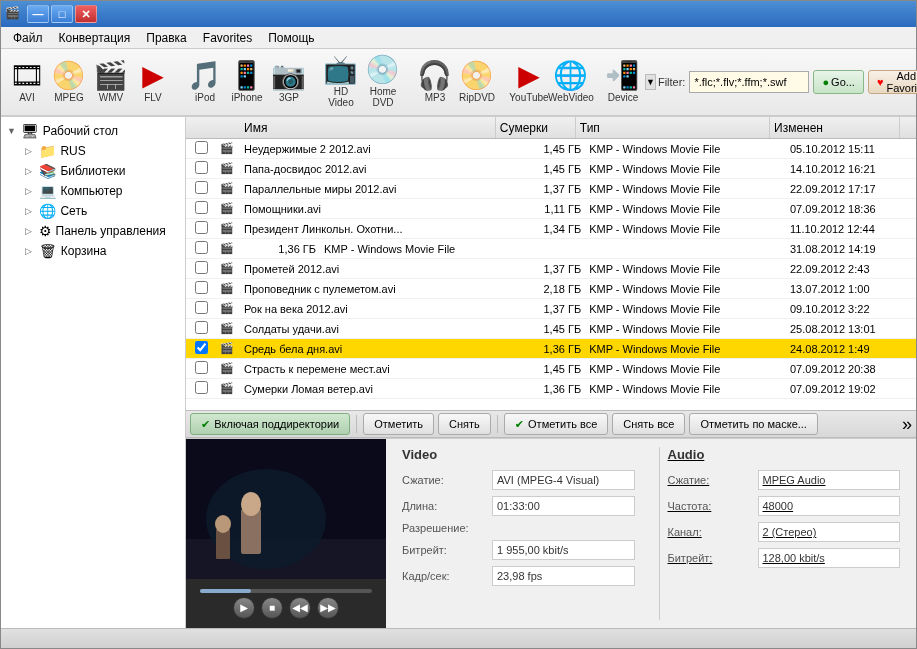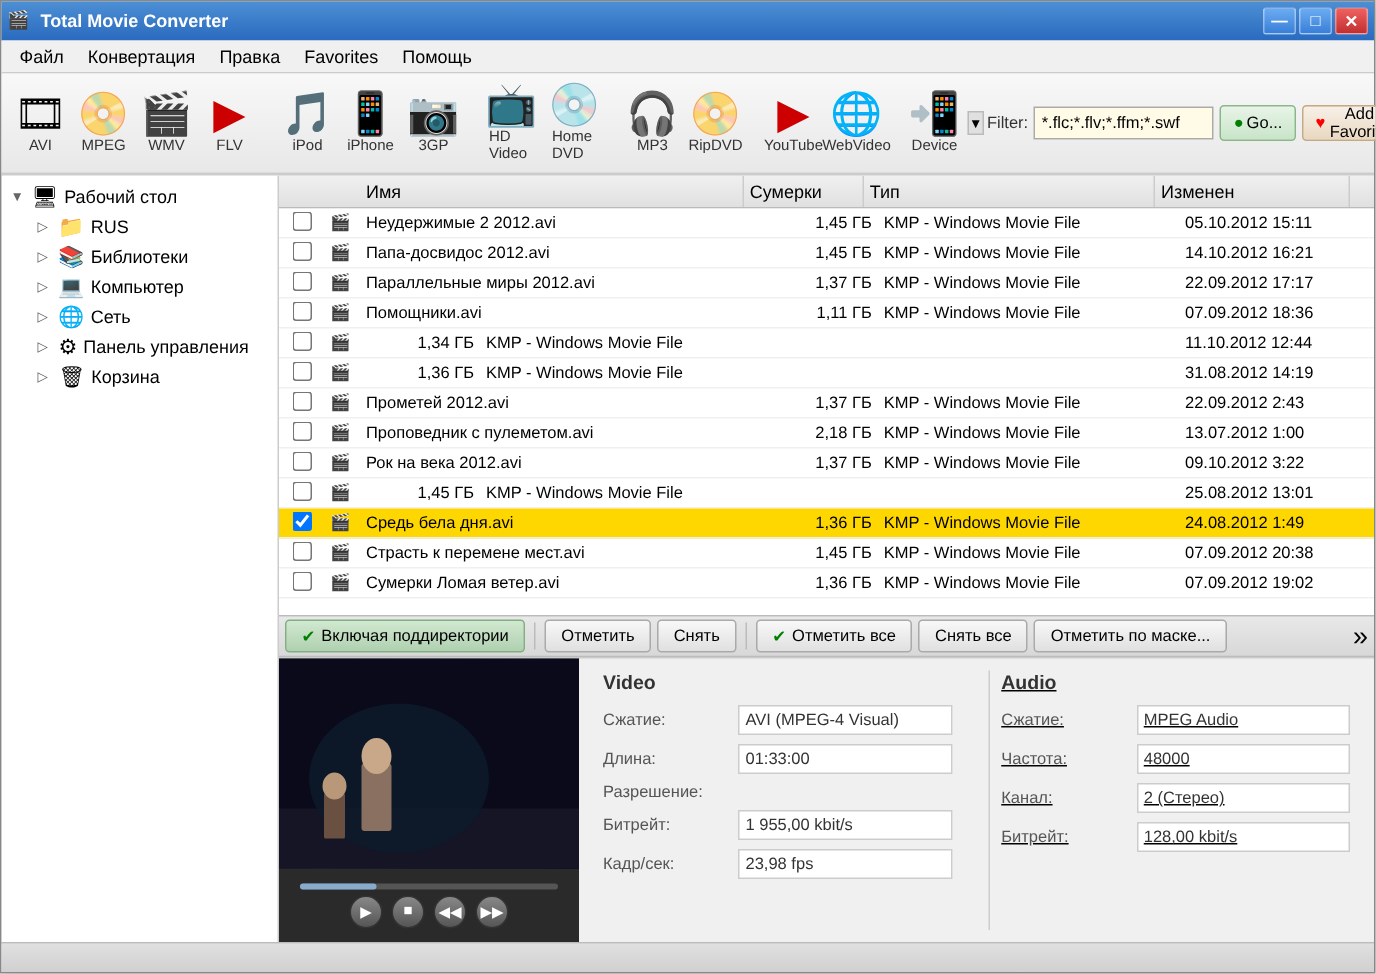--- a/index.html
+++ b/index.html
@@ -70,21 +70,21 @@
       display: flex;
       flex-direction: column;
       align-items: center;
       cursor: pointer;
       border: 1px solid transparent;
       border-radius: 3px;
       padding: 3px 4px;
       min-width: 40px;
     }
     .toolbar-icon { font-size: 28px; line-height: 1; }
-    .toolbar-label { font-size: 10px; margin-top: 2px; color: #333; }
+    .toolbar-label { font-size: 10px; margin-top: 2px; color: #333; text-align: center; }
     .toolbar-sep { width: 1px; height: 50px; background: #ccc; margin: 0 4px; }
 
     
     .filter-area {
       display: flex;
       align-items: center;
       margin-left: auto;
       gap: 4px;
     }
     .filter-label { font-size: 11px; color: #333; }
@@ -310,21 +310,20 @@
       background: #e0e0e0; border: 1px solid #bbb; height: 16px; font-size: 9px; cursor: pointer;
     }
   </style>
 </head>
 <body>
 
 <div class="window">
 
   <div class="titlebar">
     <span class="titlebar-icon">🎬</span>
-    <span class="titlebar-title">Total Movie Converter</span>
     <div class="titlebar-buttons">
       <div class="titlebar-btn">—</div>
       <div class="titlebar-btn">□</div>
       <div class="titlebar-btn close">✕</div>
     </div>
   </div>
 
   <div class="menubar">
     <div class="menu-item">Файл</div>
     <div class="menu-item">Конвертация</div>
@@ -502,20 +501,21 @@
     <div class="file-cell col-name">Помощники.avi</div>
     <div class="file-cell col-size">1,11 ГБ</div>
     <div class="file-cell col-type">KMP - Windows Movie File</div>
     <div class="file-cell col-date">07.09.2012 18:36</div>
   </div>
             <div class="file-row">
     <div class="file-cell col-check">
       <input type="checkbox" style="margin: 0px;">
     </div>
     <div class="file-cell col-icon-h">🎬</div>
+    <div class="file-cell col-name">Президент Линкольн. Охотни...</div>
     <div class="file-cell col-size">1,34 ГБ</div>
     <div class="file-cell col-type">KMP - Windows Movie File</div>
     <div class="file-cell col-date">11.10.2012 12:44</div>
   </div>
             <div class="file-row">
     <div class="file-cell col-check">
       <input type="checkbox" style="margin: 0px;">
     </div>
     <div class="file-cell col-icon-h">🎬</div>
     <div class="file-cell col-size">1,36 ГБ</div>
@@ -550,20 +550,21 @@
     <div class="file-cell col-name">Рок на века 2012.avi</div>
     <div class="file-cell col-size">1,37 ГБ</div>
     <div class="file-cell col-type">KMP - Windows Movie File</div>
     <div class="file-cell col-date">09.10.2012 3:22</div>
   </div>
             <div class="file-row">
     <div class="file-cell col-check">
       <input type="checkbox" style="margin: 0px;">
     </div>
     <div class="file-cell col-icon-h">🎬</div>
+    <div class="file-cell col-name">Солдаты удачи.avi</div>
     <div class="file-cell col-size">1,45 ГБ</div>
     <div class="file-cell col-type">KMP - Windows Movie File</div>
     <div class="file-cell col-date">25.08.2012 13:01</div>
   </div>
             <div class="file-row selected">
     <div class="file-cell col-check">
       <input type="checkbox" style="margin: 0px;" checked="">
     </div>
     <div class="file-cell col-icon-h">🎬</div>
     <div class="file-cell col-name">Средь бела дня.avi</div>

